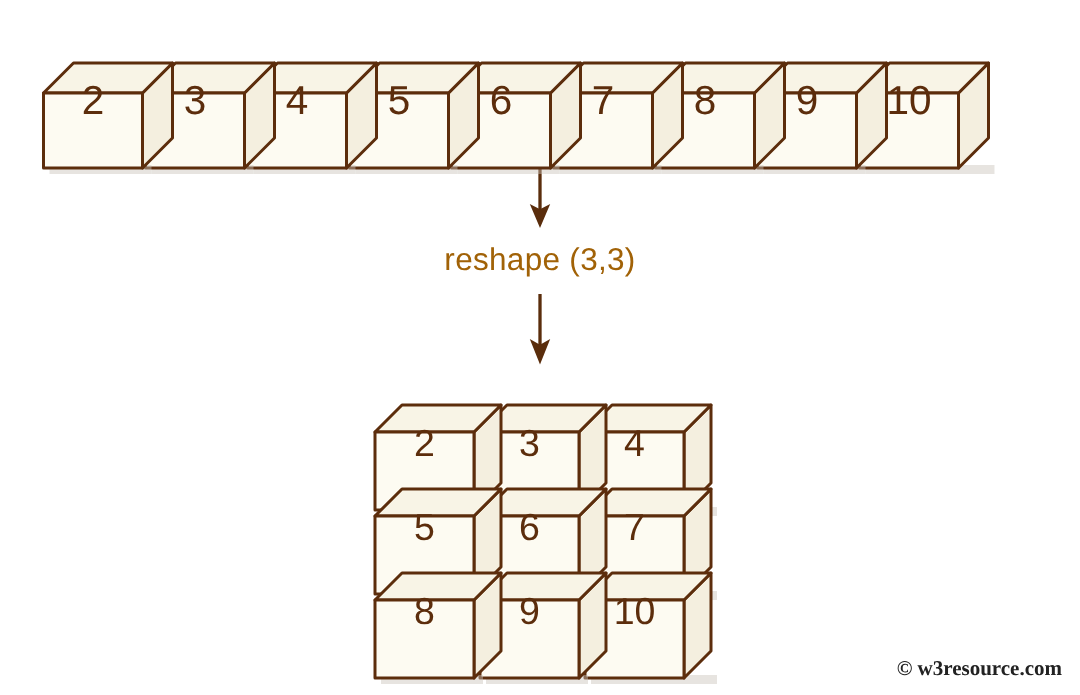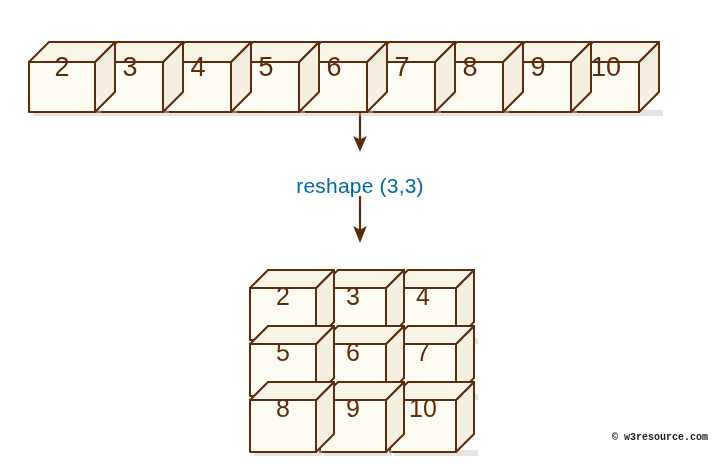--- a/index.html
+++ b/index.html
@@ -59,46 +59,45 @@
   .arrow svg { display: block; overflow: visible; }
 
   
   #reshape-label {
     position: absolute;
     left: 0;
     top: 162px;
     width: 720px;
     text-align: center;
     font-size: 21px;
-    color: #0369a1;
+    color: #a16207;
     letter-spacing: 0.2px;
     white-space: pre;
-    margin-top: 12px;
   }
 
   
   #matrix-array {
     position: absolute;
     left: 0;
     top: 0;
     width: 720px;
     height: 463px;
   }
   #matrix-array .cube .cube-label {
     font-size: 25px;
   }
   
   #watermark {
     position: absolute;
     right: 12px;
-    bottom: 20px;
-    font-size: 10px;
+    bottom: 8px;
+    font-size: 14px;
     font-weight: bold;
     color: #222222;
-    font-family: Liberation Mono, monospace;
+    font-family: Liberation Serif, serif;
     white-space: nowrap;
   }
 </style>
 </head>
 <body>
 
 <div id="linear-array">
     <div class="cube" style="left: 573px; top: 42px; width: 66px; height: 50px; z-index: 92;">
       <svg width="92" height="76" viewBox="0 -20 92 76">
         <rect x="4" y="48" width="86" height="6" fill="#c9c4bb" opacity="0.45"></rect>

